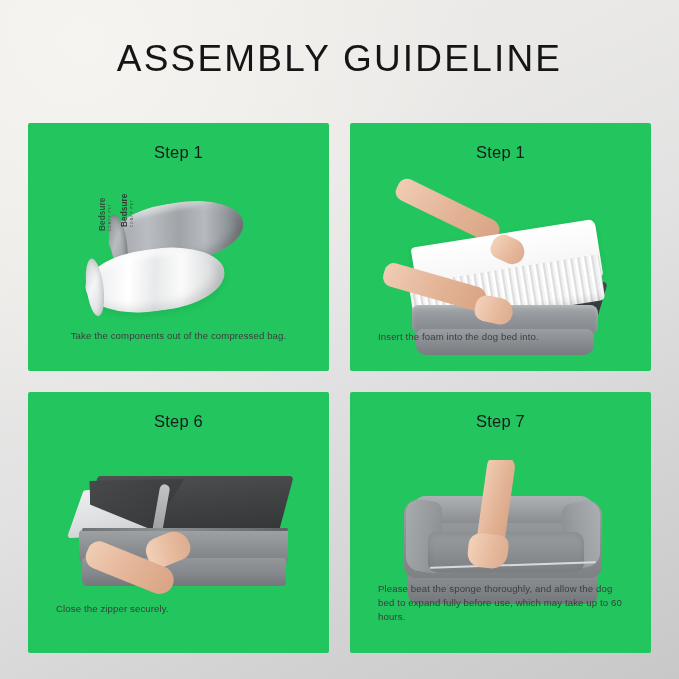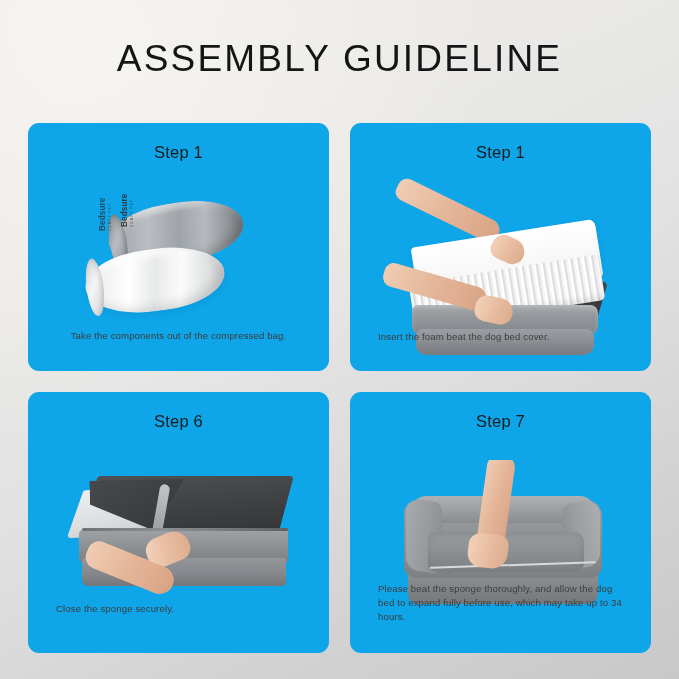--- a/index.html
+++ b/index.html
@@ -40,22 +40,22 @@
     width: 623px;
     height: 530px;
     display: grid;
     grid-template-columns: 301px 301px;
     grid-template-rows: 248px 261px;
     column-gap: 21px;
     row-gap: 21px;
   }
 
   .card {
-    background: #0ea5e9;
-    border-radius: 11px;
+    background: #22c55e;
+    border-radius: 2px;
     position: relative;
     overflow: hidden;
   }
 
   .step-title {
     position: absolute;
     top: 20px;
     left: 0;
     width: 100%;
     text-align: center;
@@ -403,52 +403,52 @@
       <div class="arm2a skin-a"></div>
       <div class="foam2"></div>
       <div class="foam2-ridges"></div>
       <div class="hand2a skin-b"></div>
       <div class="cover2"></div>
       <div class="cover2b"></div>
       <div class="arm2b skin-a"></div>
       <div class="hand2b skin-b"></div>
     </div>
 
-    <div class="caption c2">Insert the foam beat the dog bed cover.</div>
+    <div class="caption c2">Insert the foam into the dog bed into.</div>
   </div>
 
   <div class="card">
     <div class="step-title">Step 6</div>
 
     <div class="art art3">
       <div class="bed3-top"></div>
       <div class="bed3-liner"></div>
       <div class="bed3-flap"></div>
       <div class="bed3-flap-edge"></div>
       <div class="bed3-side"></div>
       <div class="zip3"></div>
       <div class="bed3-base"></div>
       <div class="hand3 skin-b"></div>
       <div class="arm3 skin-a"></div>
     </div>
 
-    <div class="caption c3">Close the sponge securely.</div>
+    <div class="caption c3">Close the zipper securely.</div>
   </div>
 
   <div class="card">
     <div class="step-title">Step 7</div>
 
     <div class="art art4">
       <div class="bed4-base"></div>
       <div class="bed4-body"></div>
       <div class="bed4-bolster-back"></div>
       <div class="bed4-bolster-left"></div>
       <div class="bed4-bolster-right"></div>
       <div class="bed4-cushion"></div>
       <div class="bed4-piping"></div>
       <div class="arm4 skin-a"></div>
       <div class="hand4 skin-b"></div>
     </div>
 
-    <div class="caption c4">Please beat the sponge thoroughly, and allow the dog bed to expand fully before use, which may take up to 34 hours.</div>
+    <div class="caption c4">Please beat the sponge thoroughly, and allow the dog bed to expand fully before use, which may take up to 60 hours.</div>
   </div>
 
 </div>
 
 </body></html>

